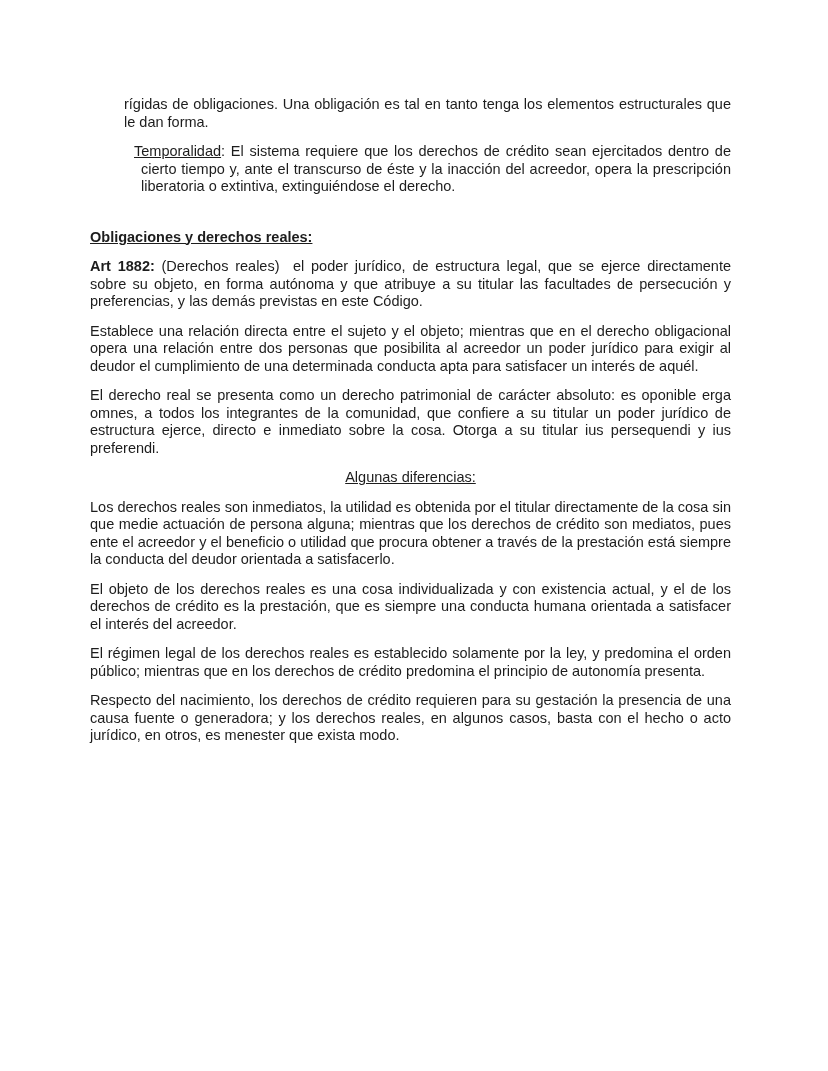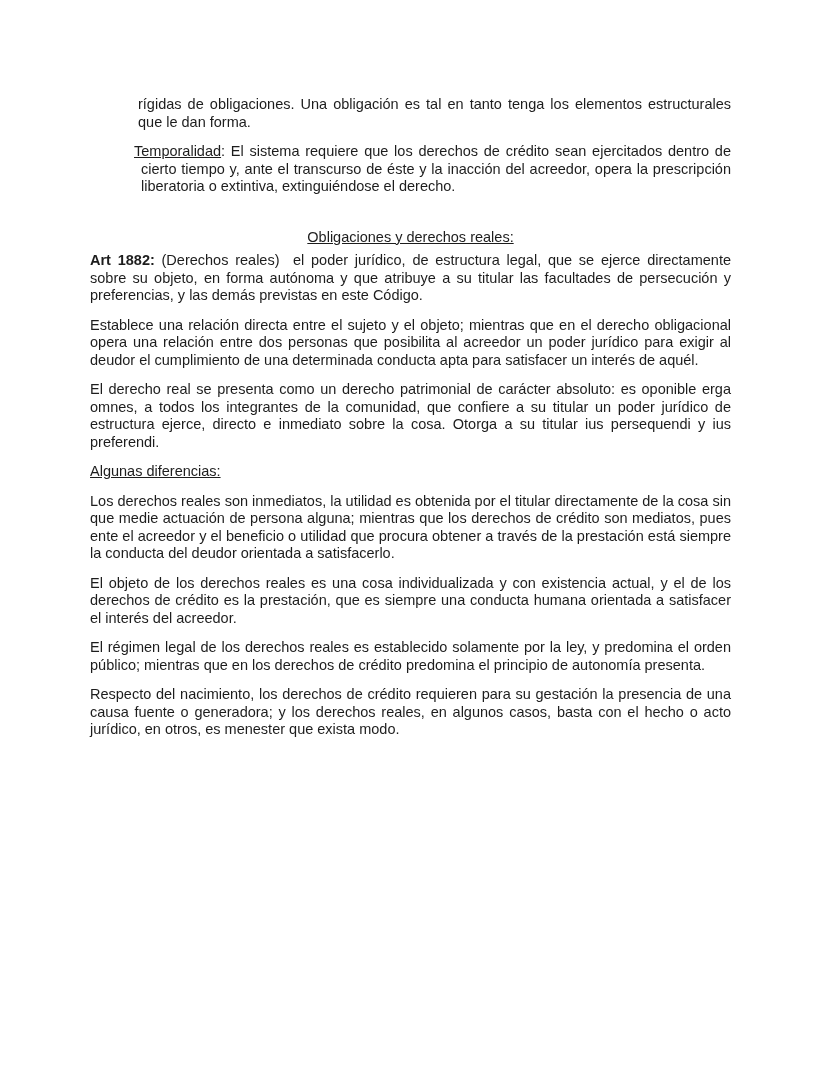--- a/index.html
+++ b/index.html
@@ -19,41 +19,41 @@
     line-height: 17.5px;
     color: #1d1d1d;
     overflow: hidden;
   }
   .para {
     margin: 0 0 12px 0;
     text-align: justify;
     white-space: pre-wrap;
   }
   .para.indent-block {
-    margin-left: 48px;
+    margin-left: 34px;
   }
   .para.hanging {
     margin-left: 51px;
     text-indent: -23px;
   }
   .term-label {
     text-decoration: underline;
     margin-left: 16px;
   }
   .section-heading {
-    margin: 33px 0 6px 0;
-    font-weight: normal;
+    margin: 33px 0 12px 0;
+    font-weight: bold;
     text-decoration: underline;
-    text-align: center;
+    text-align: left;
     white-space: pre-wrap;
   }
   .sub-heading {
     margin: 0 0 12px 0;
     text-decoration: underline;
-    text-align: left;
+    text-align: center;
     white-space: pre-wrap;
   }
   .article-label {
     font-weight: bold;
   }
 </style>
 </head>
 <body>
 
 <div class="page">

